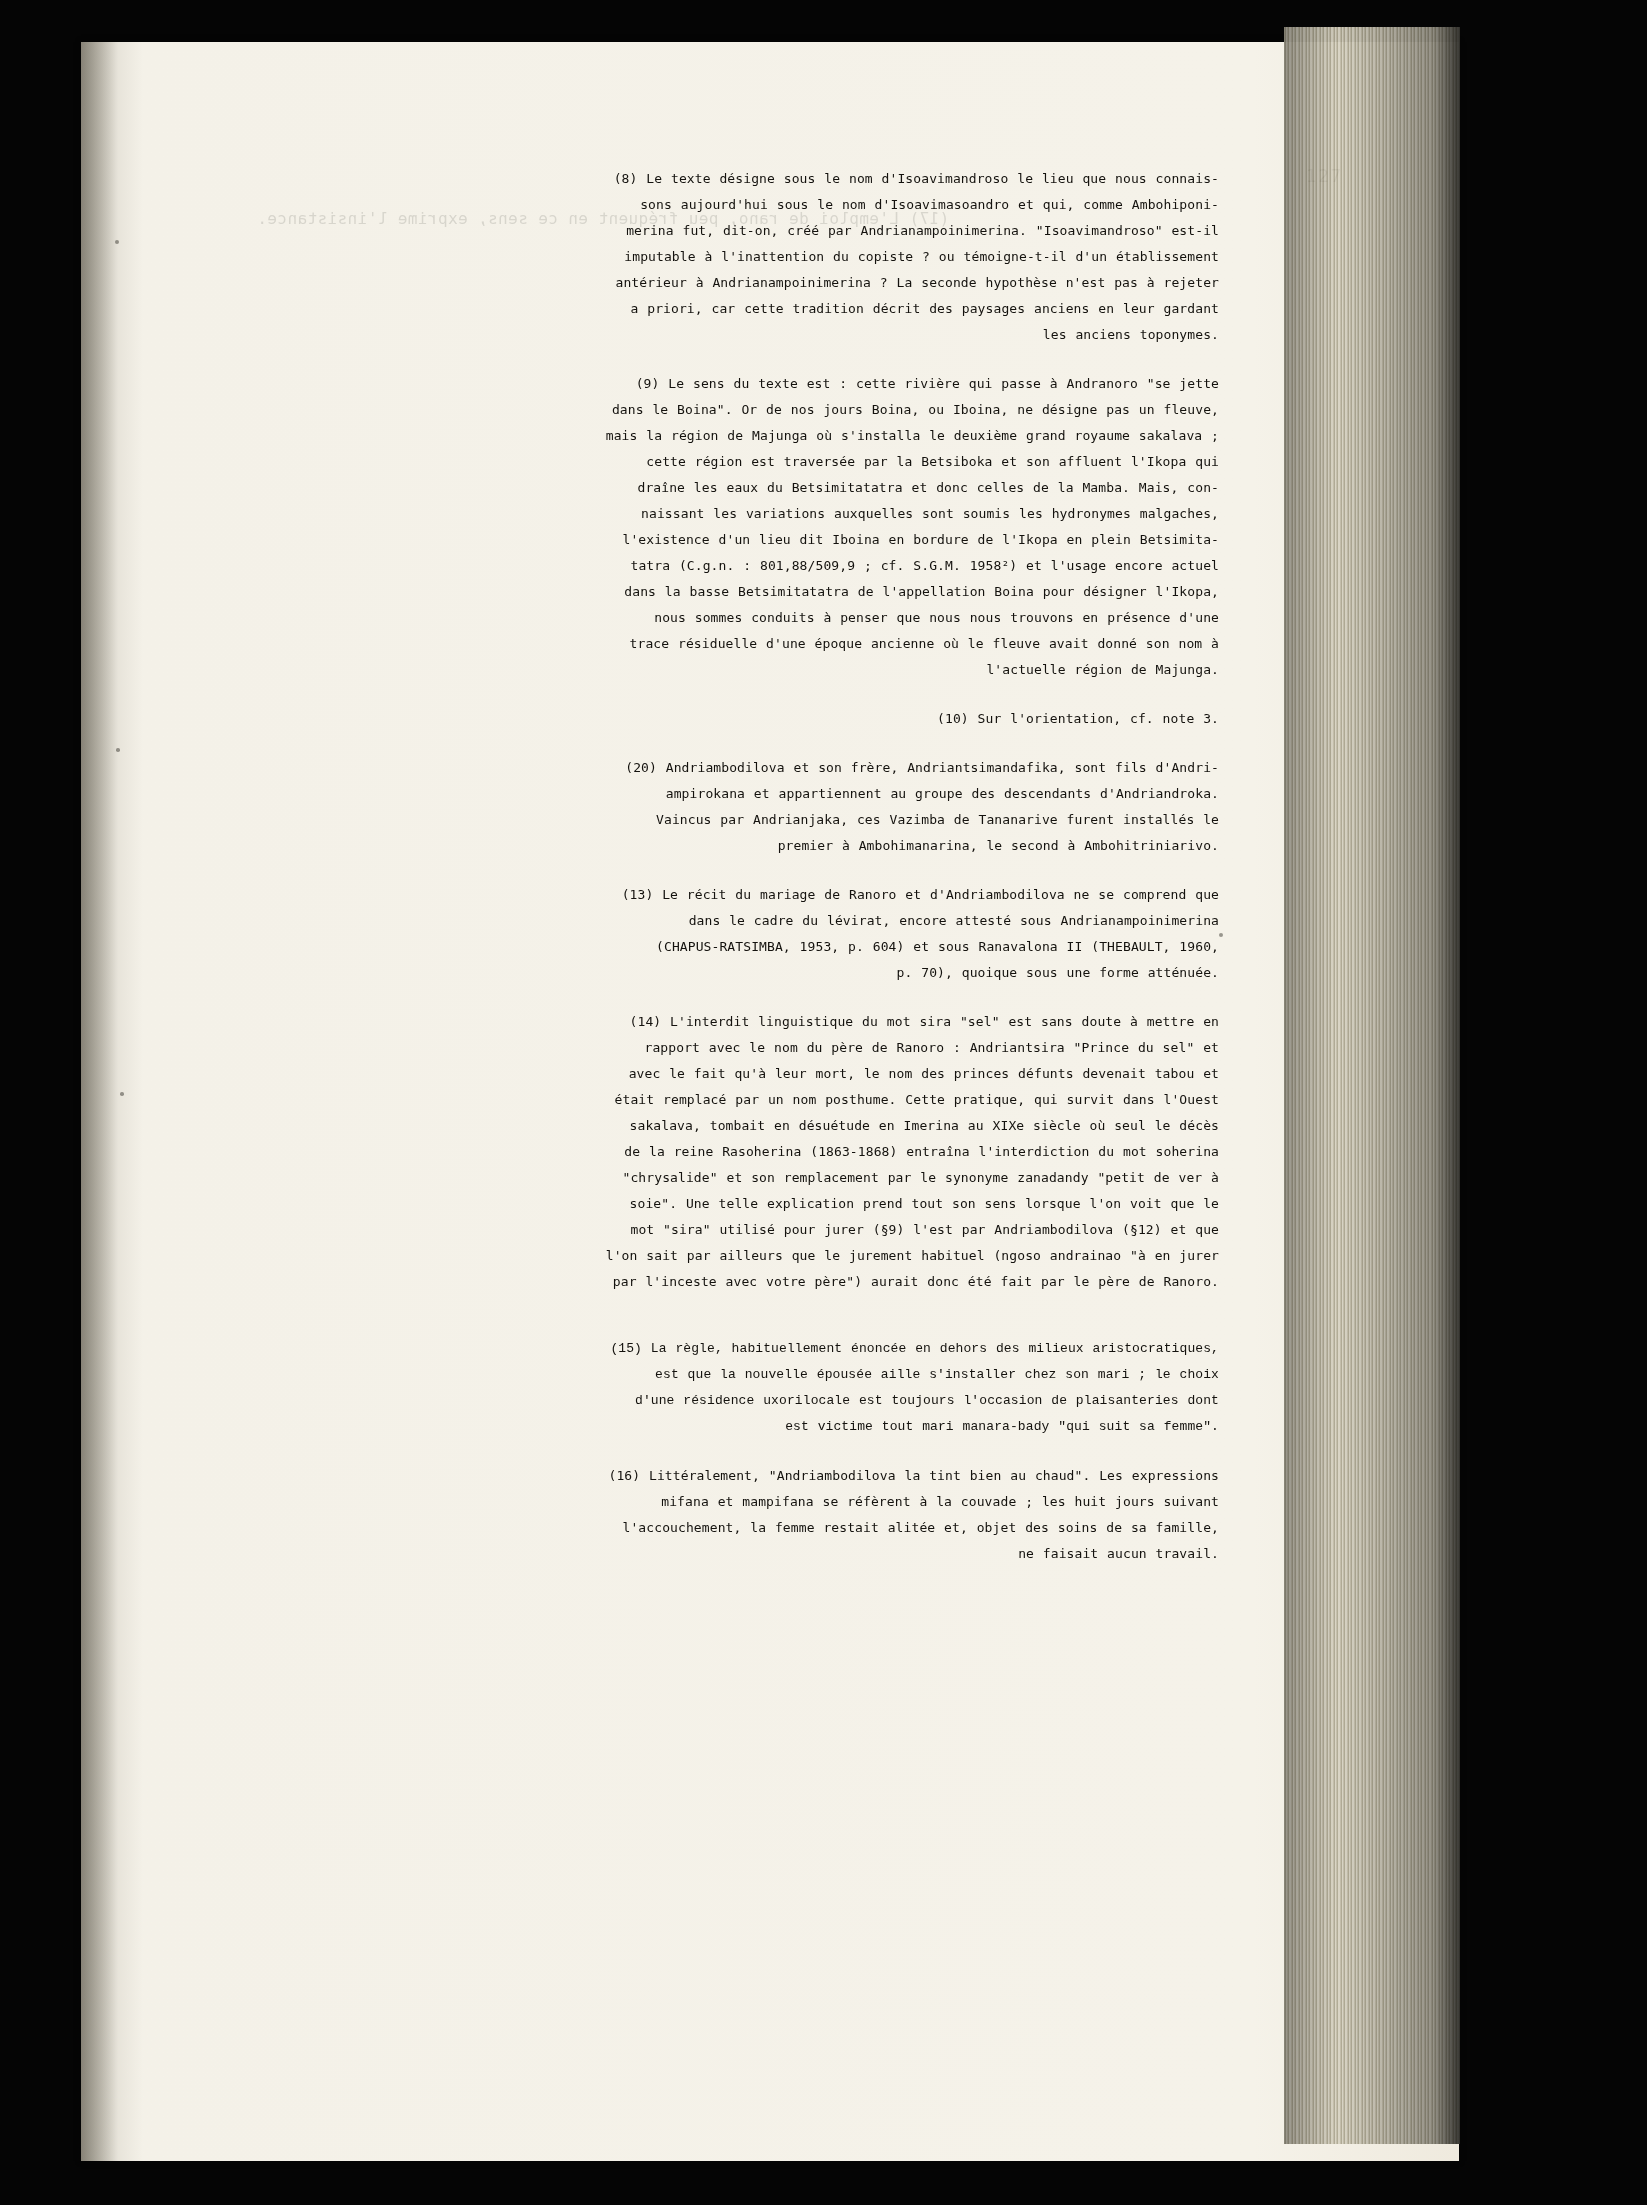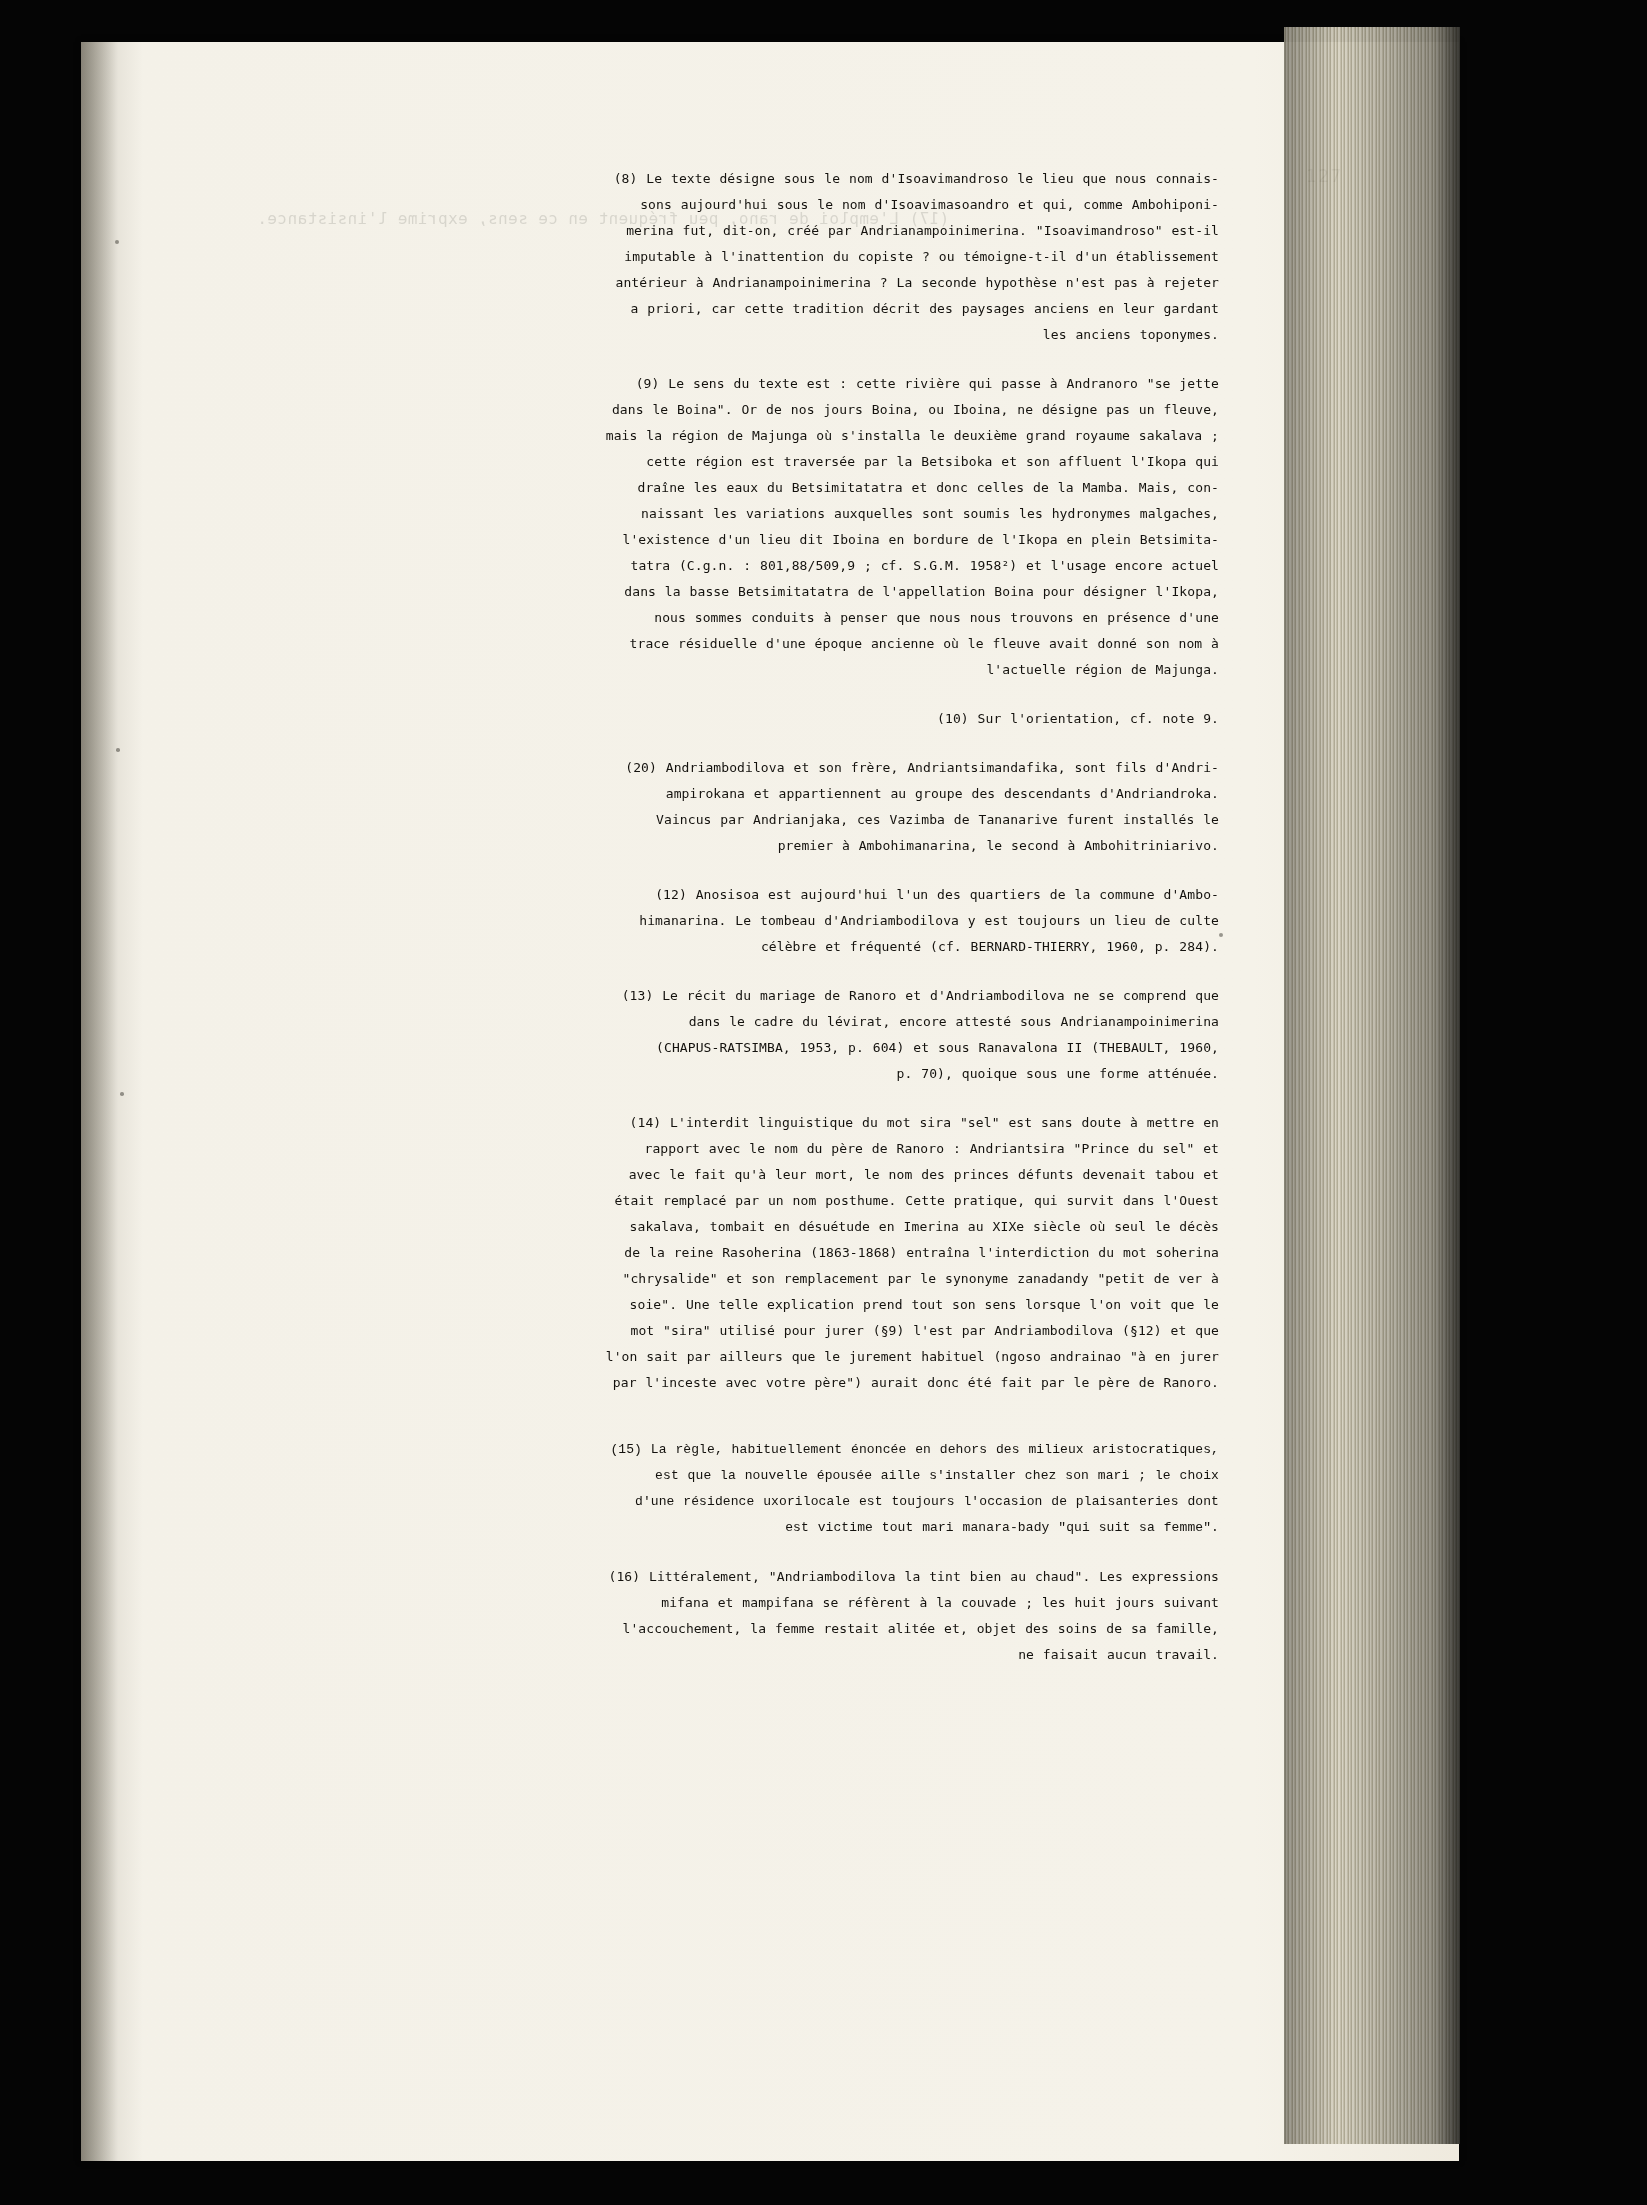--- a/index.html
+++ b/index.html
@@ -141,28 +141,25 @@
 mais la région de Majunga où s'installa le deuxième grand royaume sakalava ;
 cette région est traversée par la Betsiboka et son affluent l'Ikopa qui
 draîne les eaux du Betsimitatatra et donc celles de la Mamba. Mais, con-
 naissant les variations auxquelles sont soumis les hydronymes malgaches,
 l'existence d'un lieu dit Iboina en bordure de l'Ikopa en plein Betsimita-
 tatra (C.g.n. : 801,88/509,9 ; cf. S.G.M. 1958²) et l'usage encore actuel
 dans la basse Betsimitatatra de l'appellation Boina pour désigner l'Ikopa,
 nous sommes conduits à penser que nous nous trouvons en présence d'une
 trace résiduelle d'une époque ancienne où le fleuve avait donné son nom à
 l'actuelle région de Majunga.</p>
-      <p class="note">(10) Sur l'orientation, cf. note 9.</p>
+      <p class="note">(10) Sur l'orientation, cf. note 3.</p>
       <p class="note">(20) Andriambodilova et son frère, Andriantsimandafika, sont fils d'Andri-
 ampirokana et appartiennent au groupe des descendants d'Andriandroka.
 Vaincus par Andrianjaka, ces Vazimba de Tananarive furent installés le
 premier à Ambohimanarina, le second à Ambohitriniarivo.</p>
-      <p class="note">(12) Anosisoa est aujourd'hui l'un des quartiers de la commune d'Ambo-
-himanarina. Le tombeau d'Andriambodilova y est toujours un lieu de culte
-célèbre et fréquenté (cf. BERNARD-THIERRY, 1960, p. 284).</p>
       <p class="note">(13) Le récit du mariage de Ranoro et d'Andriambodilova ne se comprend que
 dans le cadre du lévirat, encore attesté sous Andrianampoinimerina
 (CHAPUS-RATSIMBA, 1953, p. 604) et sous Ranavalona II (THEBAULT, 1960,
 p. 70), quoique sous une forme atténuée.</p>
       <p class="note">(14) L'interdit linguistique du mot sira "sel" est sans doute à mettre en
 rapport avec le nom du père de Ranoro : Andriantsira "Prince du sel" et
 avec le fait qu'à leur mort, le nom des princes défunts devenait tabou et
 était remplacé par un nom posthume. Cette pratique, qui survit dans l'Ouest
 sakalava, tombait en désuétude en Imerina au XIXe siècle où seul le décès
 de la reine Rasoherina (1863-1868) entraîna l'interdiction du mot soherina

